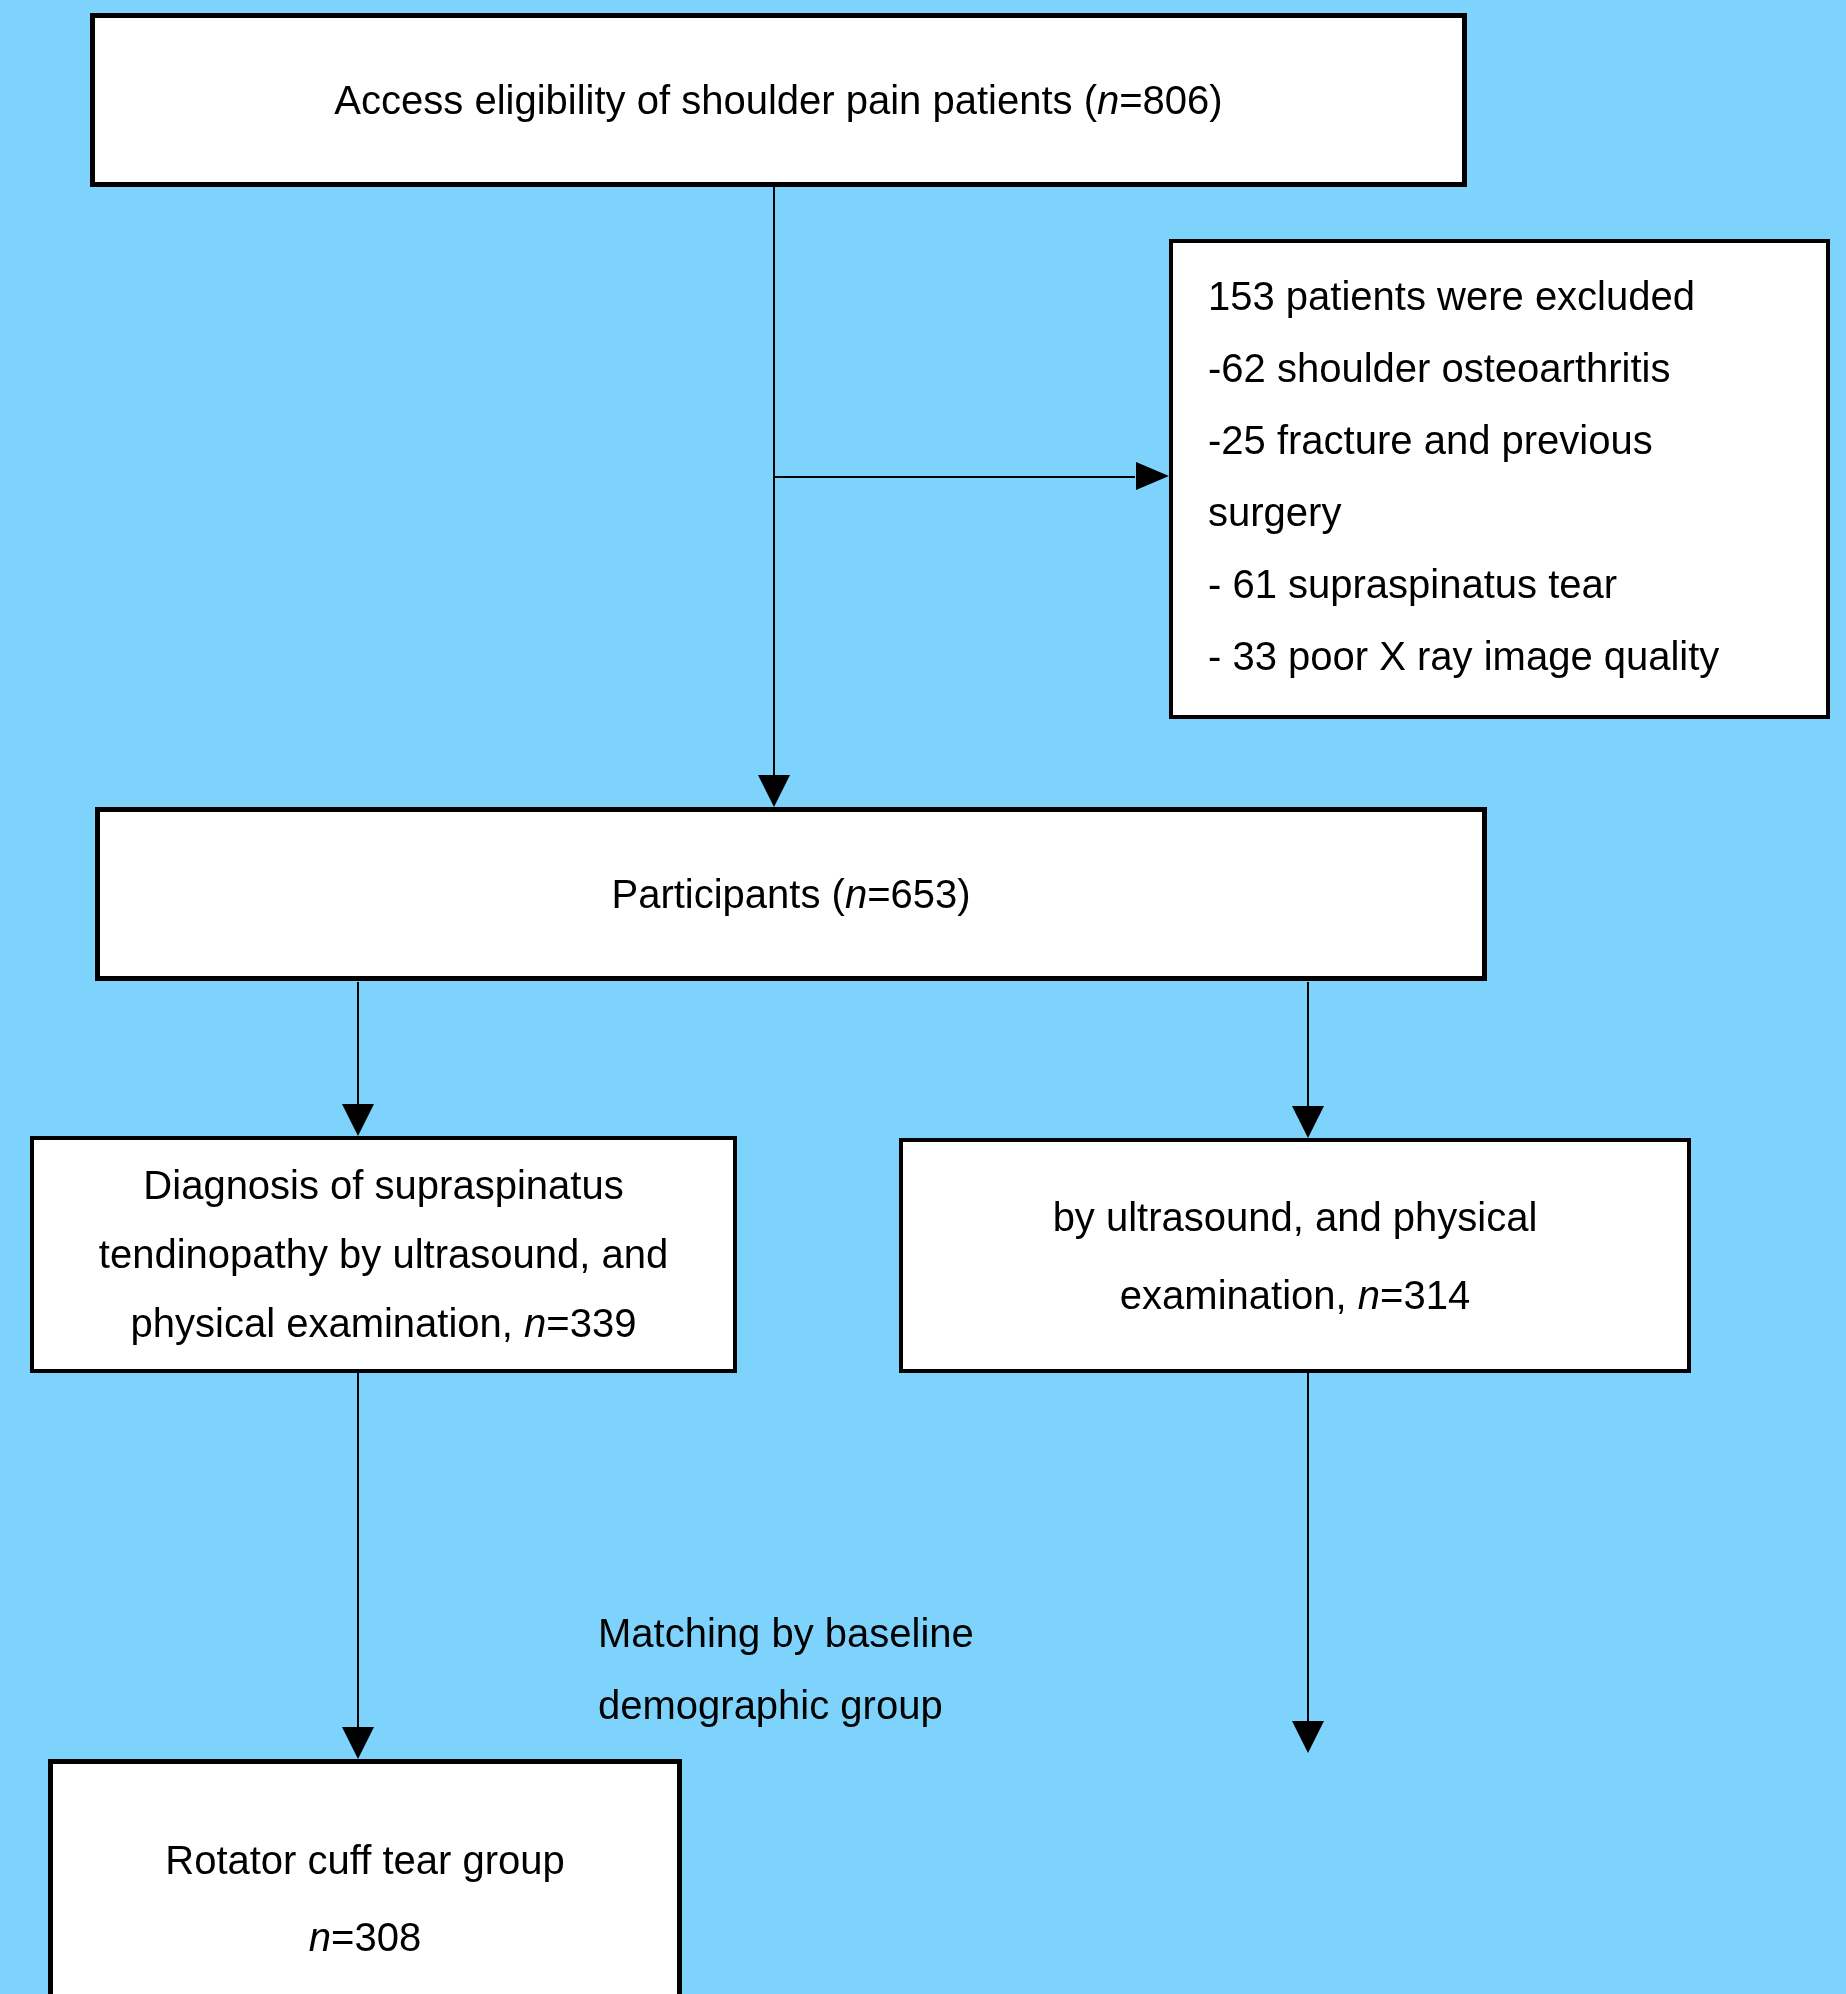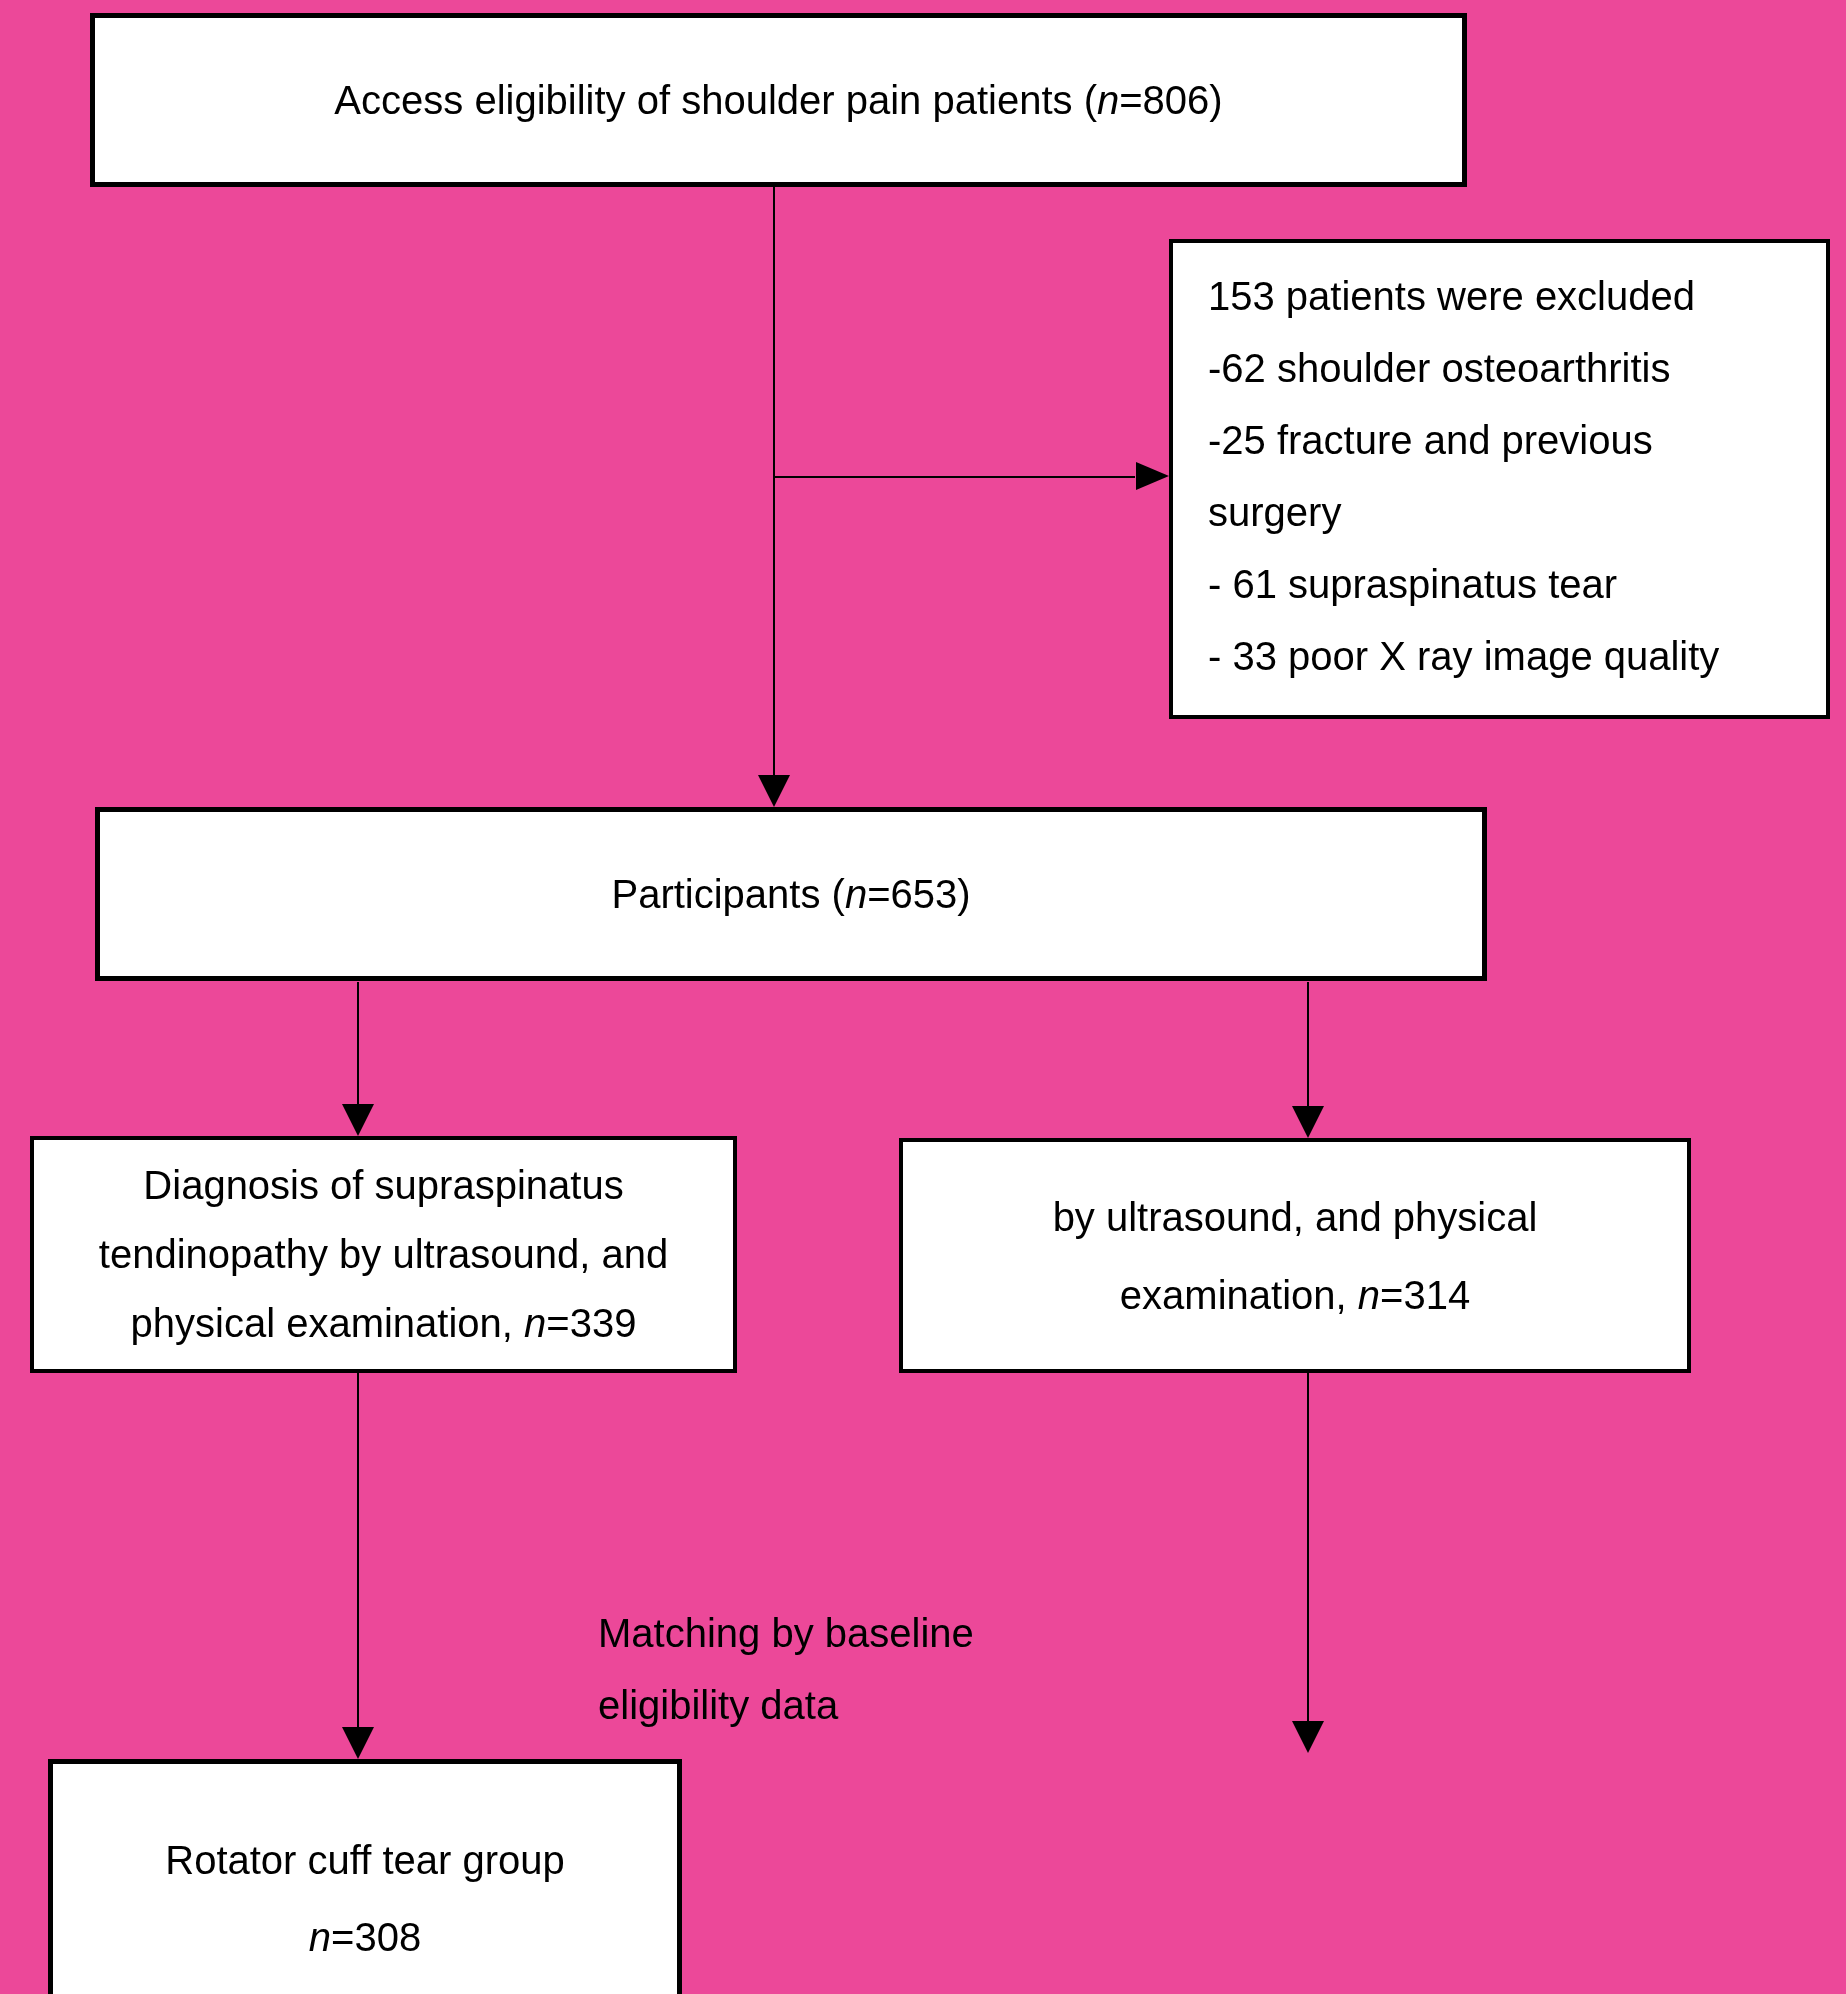--- a/index.html
+++ b/index.html
@@ -1,20 +1,20 @@
 <!DOCTYPE html>
 <html style="font-size:11px"><head>
 <meta charset="utf-8">
 <style>
   html, body { margin: 0; padding: 0; background: #ffffff; }
   .canvas {
     position: relative;
     width: 1846px;
     height: 1995px;
-    background: #ec4899;
+    background: #7dd3fc;
     font-family: "Liberation Sans", sans-serif;
     color: #000000;
     font-size: 40px;
   }
   .box {
     position: absolute;
     box-sizing: border-box;
     background: #ffffff;
     border-style: solid;
     border-color: #000000;
@@ -111,21 +111,21 @@
       <div class="line"><span>examination, </span><span class="it">n</span><span>=314</span></div>
     </div>
 
   <div class="vline" id="line-diag-rct"></div>
   <div class="tri-down" id="head-rct"></div>
   <div class="vline" id="line-nonsup-nonrct"></div>
   <div class="tri-down" id="head-nonrct"></div>
 
   <div id="label-matching">
       <div class="line"><span>Matching by baseline</span></div>
-      <div class="line"><span>eligibility data</span></div>
+      <div class="line"><span>demographic group</span></div>
     </div>
 
   <div class="box center" id="box-rct">
       <div class="line"><span>Rotator cuff tear group</span></div>
       <div class="line"><span class="it">n</span><span>=308</span></div>
     </div>
 
 </div>
 
 

